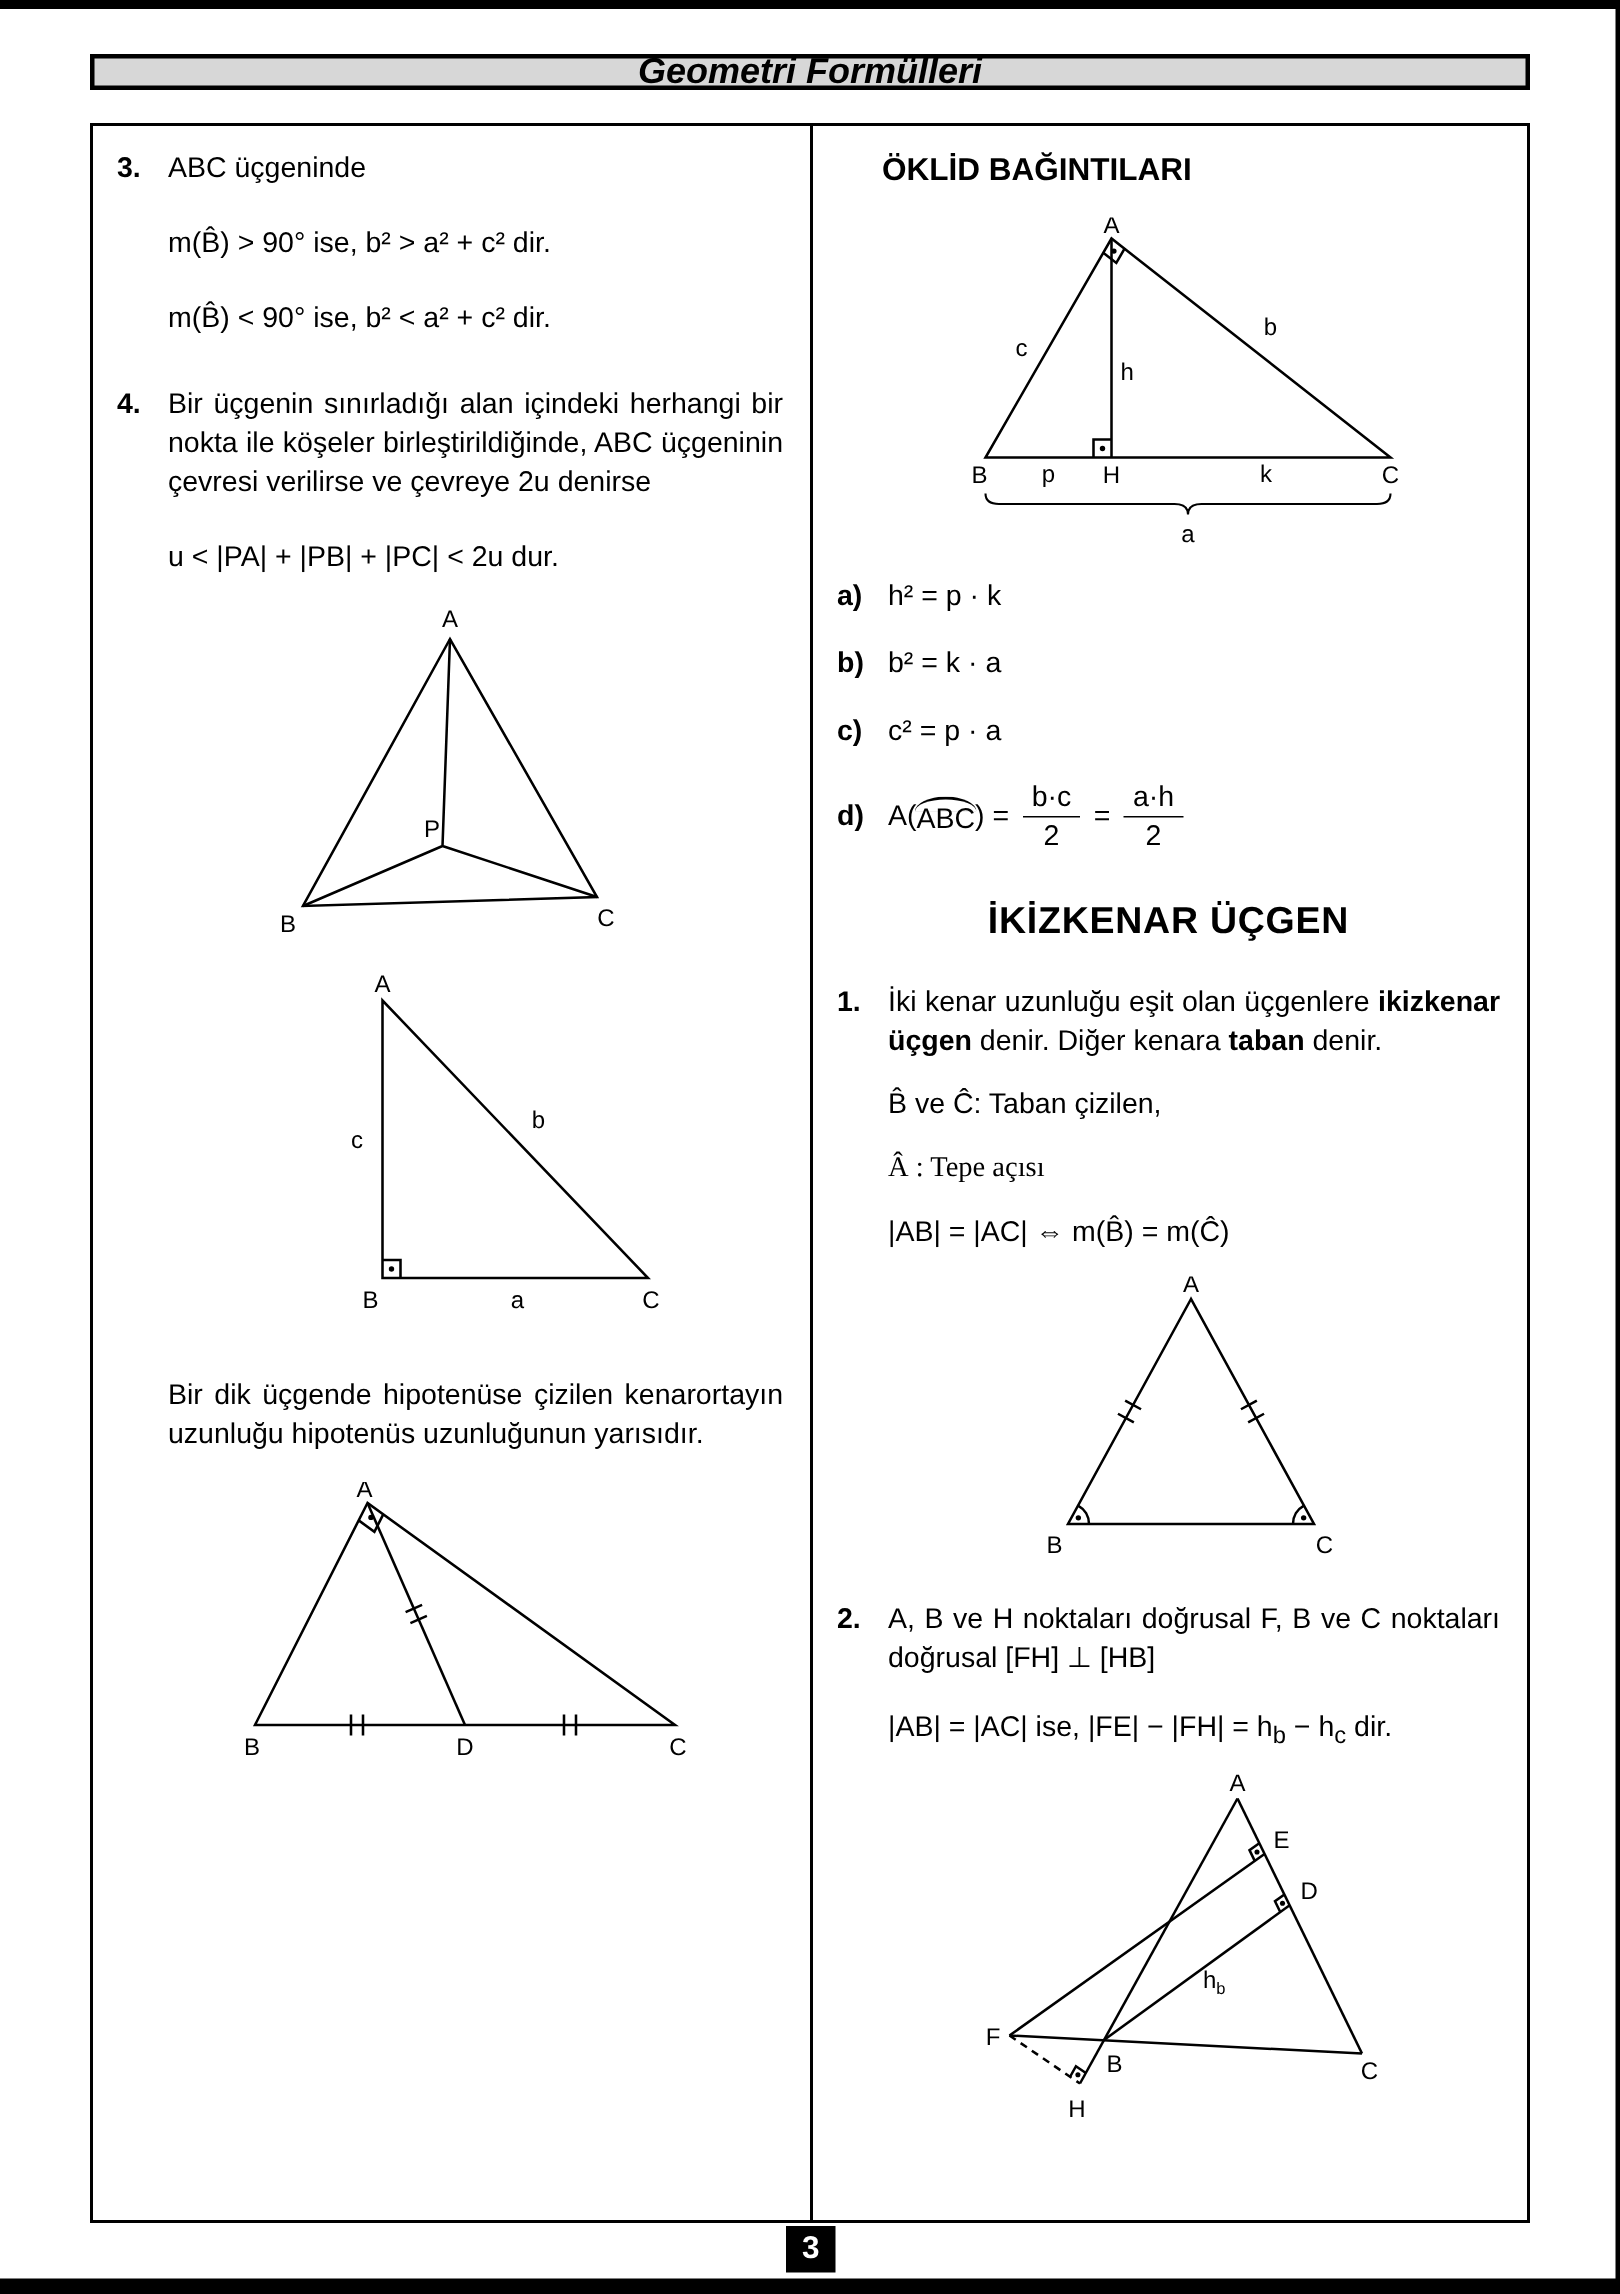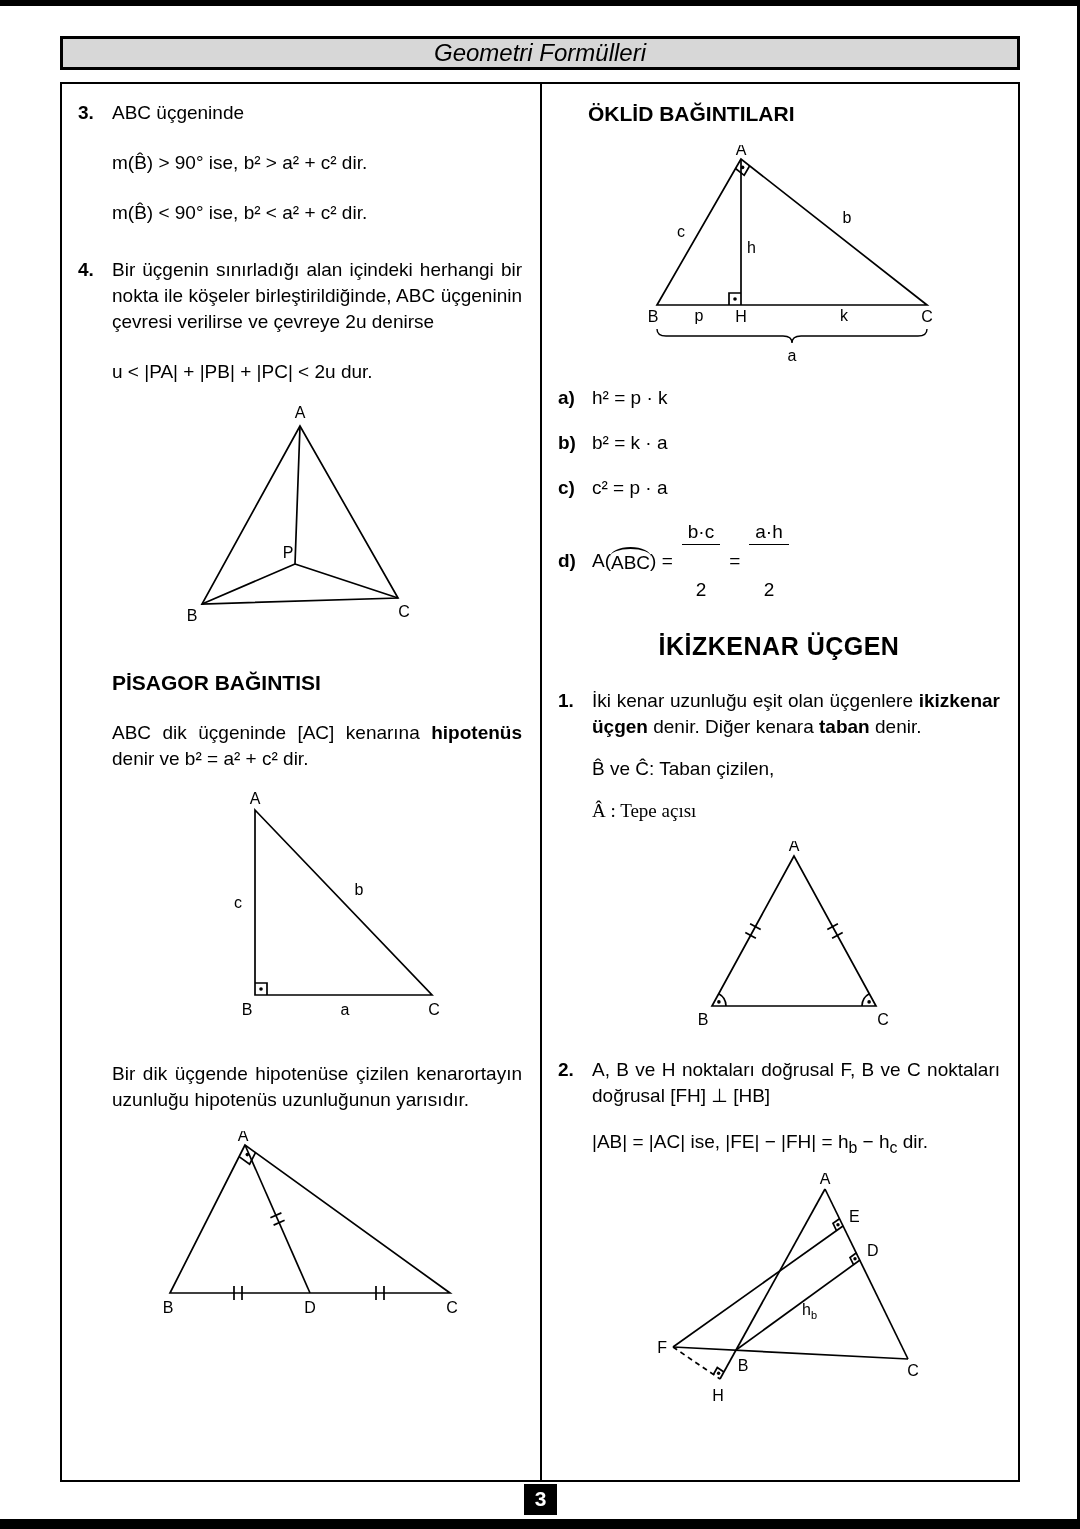--- a/index.html
+++ b/index.html
@@ -7,24 +7,24 @@
   body {
     width:1080px; height:1529px; position:relative; overflow:hidden;
     font-family:"Liberation Sans","DejaVu Sans",sans-serif;
     color:#000; font-size:19px; line-height:1.38;
   }
   .edge-top { position:absolute; top:0; left:0; width:1080px; height:6px; background:#000; }
   .edge-bottom { position:absolute; top:1519px; left:0; width:1080px; height:10px; background:#000; }
   .edge-right { position:absolute; top:0; right:0; width:3px; height:1529px; background:#000; }
 
   .title-box {
-    position:absolute; left:60px; top:36px; width:960px; height:34px;
+    position:absolute; left:60px; top:36px; width:960px; height:24px;
     background:#d7d7d7; border:3px solid #000;
     display:flex; align-items:center; justify-content:center;
-    font-weight:normal; font-style:italic; font-size:24px;
+    font-weight:bold; font-style:italic; font-size:24px;
   }
 
   .frame {
     position:absolute; left:60px; top:82px; width:960px; height:1400px;
     border:2px solid #000; display:flex; align-items:stretch;
   }
   .col { padding:16px 18px 8px 16px; }
   .col-left  { width:480px; border-right:2px solid #000; }
   .col-right { flex:1; }
 
@@ -38,21 +38,21 @@
 
   .diagram { display:flex; justify-content:center; }
   .diagram-right { display:flex; justify-content:flex-end; padding-right:2px; }
 
   svg { display:block; }
   svg text { font:16px "Liberation Sans","DejaVu Sans",sans-serif; fill:#000; }
 
   .frow { display:flex; align-items:center; margin-bottom:19px; }
   .flabel { font-weight:bold; width:34px; flex-shrink:0; }
   .d-expr { display:inline-flex; align-items:center; }
-  .frac { display:inline-flex; flex-direction:column; align-items:center; vertical-align:middle; margin:0 9px; line-height:1.15;gap:32px; }
+  .frac { display:inline-flex; flex-direction:column; align-items:center; vertical-align:middle; margin:0 9px; line-height:1.15; }
   .frac .top { border-bottom:1.8px solid #000; padding:0 6px 2px; }
   .frac .bot { padding-top:2px; }
 
   .widehat { position:relative; display:inline-block; margin-top:4px; }
   .widehat::before {
     content:""; position:absolute; left:-1px; right:-1px; top:-3px; height:8px;
     border-top:2px solid #000;
     border-radius:50% 50% 0 0 / 100% 100% 0 0;
   }
 
@@ -96,24 +96,20 @@
           <path d="M160,22 L155,160 M62,200 L155,160 M258,194 L155,160"></path>
         </g>
         <text x="160" y="14" text-anchor="middle">A</text>
         <text x="52" y="217" text-anchor="middle">B</text>
         <text x="264" y="213" text-anchor="middle">C</text>
         <text x="148" y="154" text-anchor="middle">P</text>
       </svg>
     </div>
 
 
-    <div class="ind" style="margin-top:40px;">
-      <h3 class="sub-title">PİSAGOR BAĞINTISI</h3>
-      <p class="just" style="margin-top:22px; text-align:justify;"><span>ABC dik üçgeninde [AC] kenarına </span><b>hipotenüs</b><span> denir ve b² = a² + c² dir.</span></p>
-    </div>
 
     <div class="diagram" style="margin-top:20px; padding-left:40px;">
       <svg width="300" height="235" viewBox="0 0 300 235">
         <g fill="none" stroke="#000" stroke-width="1.7">
           <path d="M85,18 L85,203 L262,203 Z"></path>
           <path d="M85,191 L97,191 L97,203"></path>
         </g>
         <circle cx="91" cy="197" r="1.8" fill="#000"></circle>
         <text x="85" y="12" text-anchor="middle">A</text>
         <text x="77" y="223" text-anchor="middle">B</text>
@@ -207,20 +203,21 @@
     </div>
 
     <h2 class="section-title" style="margin-top:28px;">İKİZKENAR ÜÇGEN</h2>
 
     <div class="item" style="margin-top:24px;">
       <span class="inum">1.</span>
       <div class="ibody"><span>İki kenar uzunluğu eşit olan üçgenlere </span><b>ikizkenar üçgen</b><span> denir. Diğer kenara </span><b>taban</b><span> denir.</span></div>
     </div>
     <p class="ind" style="margin-top:16px;">B̂ ve Ĉ: Taban çizilen,</p>
     <p class="ind" style="margin-top:16px;font-family:Liberation Serif, serif;">Â : Tepe açısı</p>
+    <p class="ind" style="margin-top:16px;">|AB| = |AC| ⇔ m(B̂) = m(Ĉ)</p>
 
     <div class="diagram" style="margin-top:16px; padding-left:30px;">
       <svg width="220" height="190" viewBox="0 0 220 190">
         <g fill="none" stroke="#000" stroke-width="1.7">
           <path d="M110,15 L28,165 L192,165 Z"></path>
           <path d="M66.1,82.7 L76.7,88.5 M61.3,91.5 L71.9,97.3"></path>
           <path d="M143.3,88.5 L153.9,82.7 M148.1,97.3 L158.7,91.5"></path>
           <path d="M34.7,152.7 A14,14 0 0 1 42,165"></path>
           <path d="M178,165 A14,14 0 0 1 185.3,152.7"></path>
         </g>

